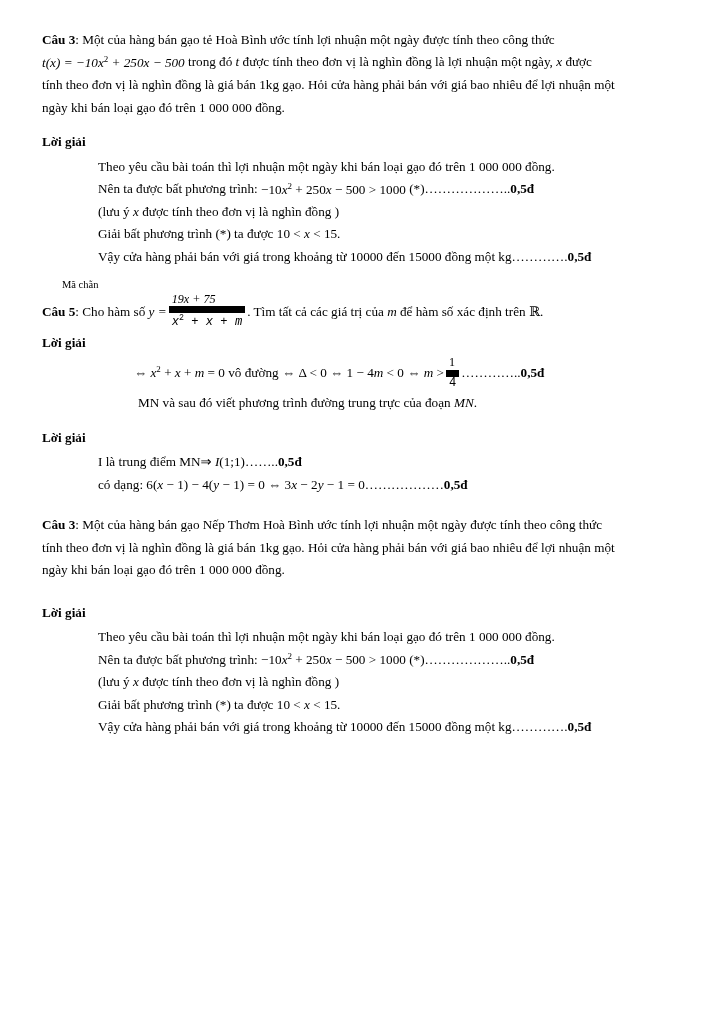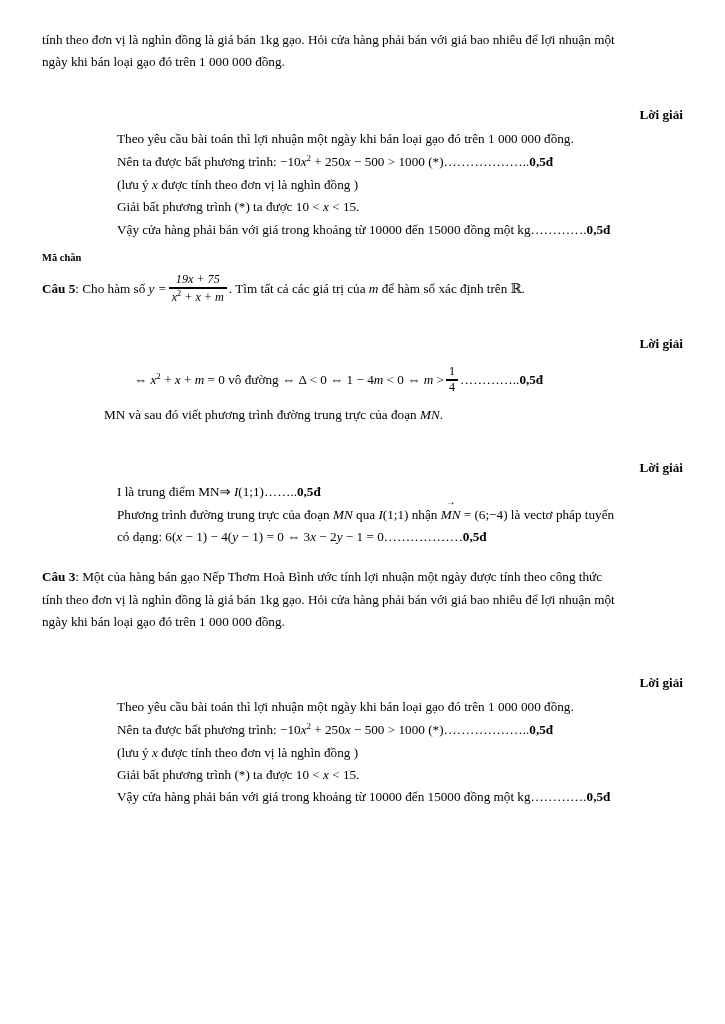--- a/index.html
+++ b/index.html
@@ -20,56 +20,56 @@
     width: 725px;
     height: 1024px;
     box-sizing: border-box;
     padding: 30px 42px 0 42px;
   }
   .para {
     text-align: justify;
     margin: 0 0 2px 0;
   }
   .indent {
-    margin-left: 75px;
+    margin-left: 56px;
   }
   .bold { font-weight: bold; }
   .small-label {
     font-size: 10.5px;
-    font-weight: bold;
+    font-weight: normal;
     margin-top: 10px;
     margin-bottom: 0px;
+    margin-left: 20px;
   }
   .loigiai {
-    text-align: right;
+    text-align: left;
     font-weight: bold;
-    margin: 20px 0 4px 0;
+    margin: 2px 0 4px 0;
   }
   .gap { height: 10px; }
   .gap-lg { height: 18px; }
 
   
   .m { font-style: italic; }
   .upn {
     font-size: 0.68em;
     vertical-align: super;
     font-style: normal;
   }
   .frac {
     display: inline-block;
     vertical-align: middle;
-    text-align: center;
     font-size: 0.92em;
     line-height: 1.12;
-    margin: 8px 2px;
+    margin: 0 2px;
     position: relative;
     top: -1px;
   }
   .frac .num { display: block; padding: 0 3px; }
-  .frac .den { display: block; border-top: 2px solid #000000; padding: 0 3px; }
+  .frac .den { display: block; border-top: 7px solid #000000; padding: 0 3px; font-family: Liberation Mono, monospace; }
   .vec {
     display: inline-block;
     position: relative;
     font-style: italic;
   }
   .vec::after {
     content: "→";
     position: absolute;
     left: 0;
     right: 0;
@@ -81,20 +81,31 @@
   }
   .bb { font-family: "DejaVu Serif", serif; }
   .nowrap { white-space: nowrap; }
 </style>
 </head>
 <body>
 
 <div class="page">
 
   <div>
+    <p class="para">
+      <span class="bold">Câu 3</span><span>: Một của hàng bán gạo tẻ Hoà Bình ước tính lợi nhuận một ngày được tính theo công thức</span>
+    </p>
+    <p class="para">
+      <span class="m nowrap"><span class="m">t</span>(<span class="m">x</span>) = −10<span class="m">x</span><span class="upn">2</span> + 250<span class="m">x</span> − 500</span>
+      <span>trong đó</span>
+      <span class="m">t</span>
+      <span>được tính theo đơn vị là nghìn đồng là lợi nhuận một ngày,</span>
+      <span class="m">x</span>
+      <span>được</span>
+    </p>
     <p class="para">tính theo đơn vị là nghìn đồng là giá bán 1kg gạo. Hỏi cửa hàng phải bán với giá bao nhiêu để lợi nhuận một</p>
     <p class="para">ngày khi bán loại gạo đó trên 1 000 000 đồng.</p>
 
     <div class="gap"></div>
     <p class="loigiai">Lời giải</p>
 
     <p class="para indent">Theo yêu cầu bài toán thì lợi nhuận một ngày khi bán loại gạo đó trên 1 000 000 đồng.</p>
 
     <p class="para indent">
       <span>Nên ta được bất phương trình:</span>
@@ -137,43 +148,33 @@
 
     <p class="para" style="margin-left:92px;">
       <span>⇔</span>
       <span class="nowrap"><span class="m">x</span><span class="upn">2</span> + <span class="m">x</span> + <span class="m">m</span> = 0</span>
       <span>vô đường</span>
       <span class="nowrap">⇔ Δ &lt; 0 ⇔ 1 − 4<span class="m">m</span> &lt; 0 ⇔ <span class="m">m</span> &gt;</span><span class="frac"><span class="num">1</span><span class="den">4</span></span><span>…………..</span><span class="bold">0,5đ</span>
     </p>
   </div>
 
   <div>
-    <p class="para" style="margin-left:62px;">
+    <p class="para" style="margin-left:96px;">
       <span>MN và sau đó viết phương trình đường trung trực của đoạn</span>
       <span class="m">MN</span><span>.</span>
     </p>
 
     <div class="gap"></div>
     <p class="loigiai">Lời giải</p>
 
     <p class="para indent">
       <span>I là trung điểm MN</span><span>⇒</span>
       <span class="nowrap"><span class="m">I</span>(1;1)</span><span>……..</span><span class="bold">0,5đ</span>
     </p>
 
-    <p class="para indent">
-      <span>Phương trình đường trung trực của đoạn</span>
-      <span class="m">MN</span>
-      <span>qua</span>
-      <span class="nowrap"><span class="m">I</span>(1;1)</span>
-      <span>nhận</span>
-      <span class="vec">MN</span>
-      <span class="nowrap">= (6;−4)</span>
-      <span>là vectơ pháp tuyến</span>
-    </p>
 
     <p class="para indent">
       <span>có dạng:</span>
       <span class="nowrap">6(<span class="m">x</span> − 1) − 4(<span class="m">y</span> − 1) = 0 ⇔ 3<span class="m">x</span> − 2<span class="m">y</span> − 1 = 0</span><span>………………</span><span class="bold">0,5đ</span>
     </p>
   </div>
 
   <div class="gap-lg"></div>
 
   <div>

